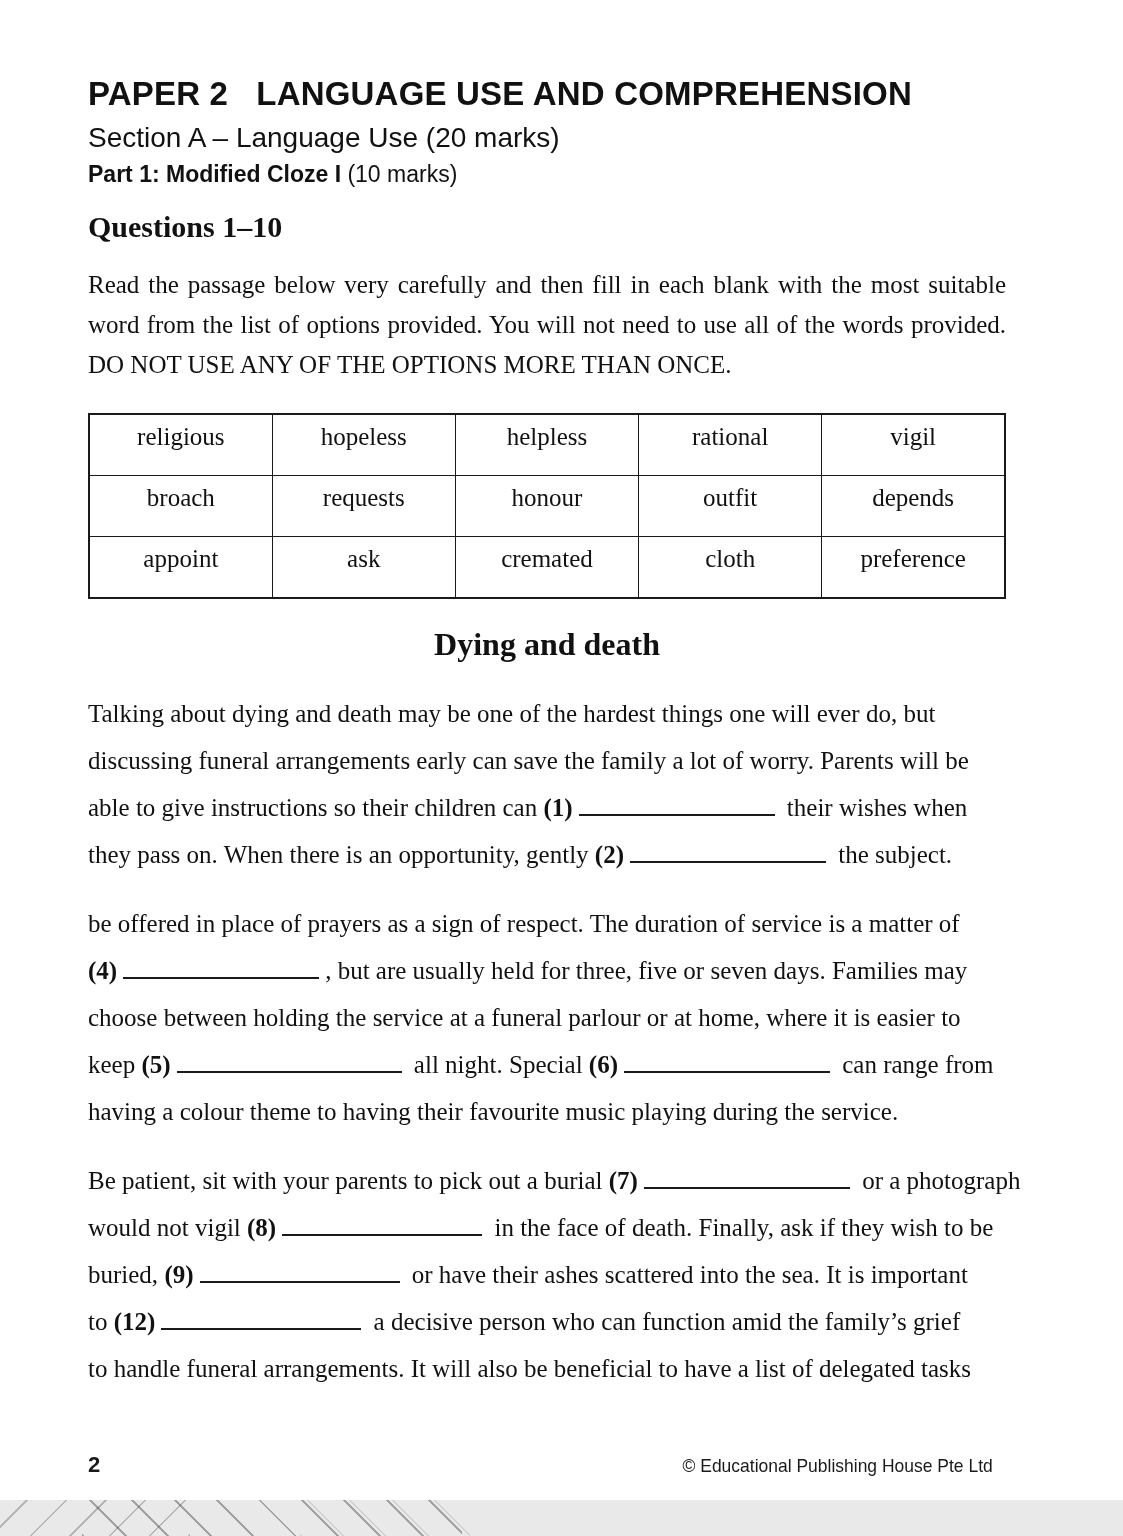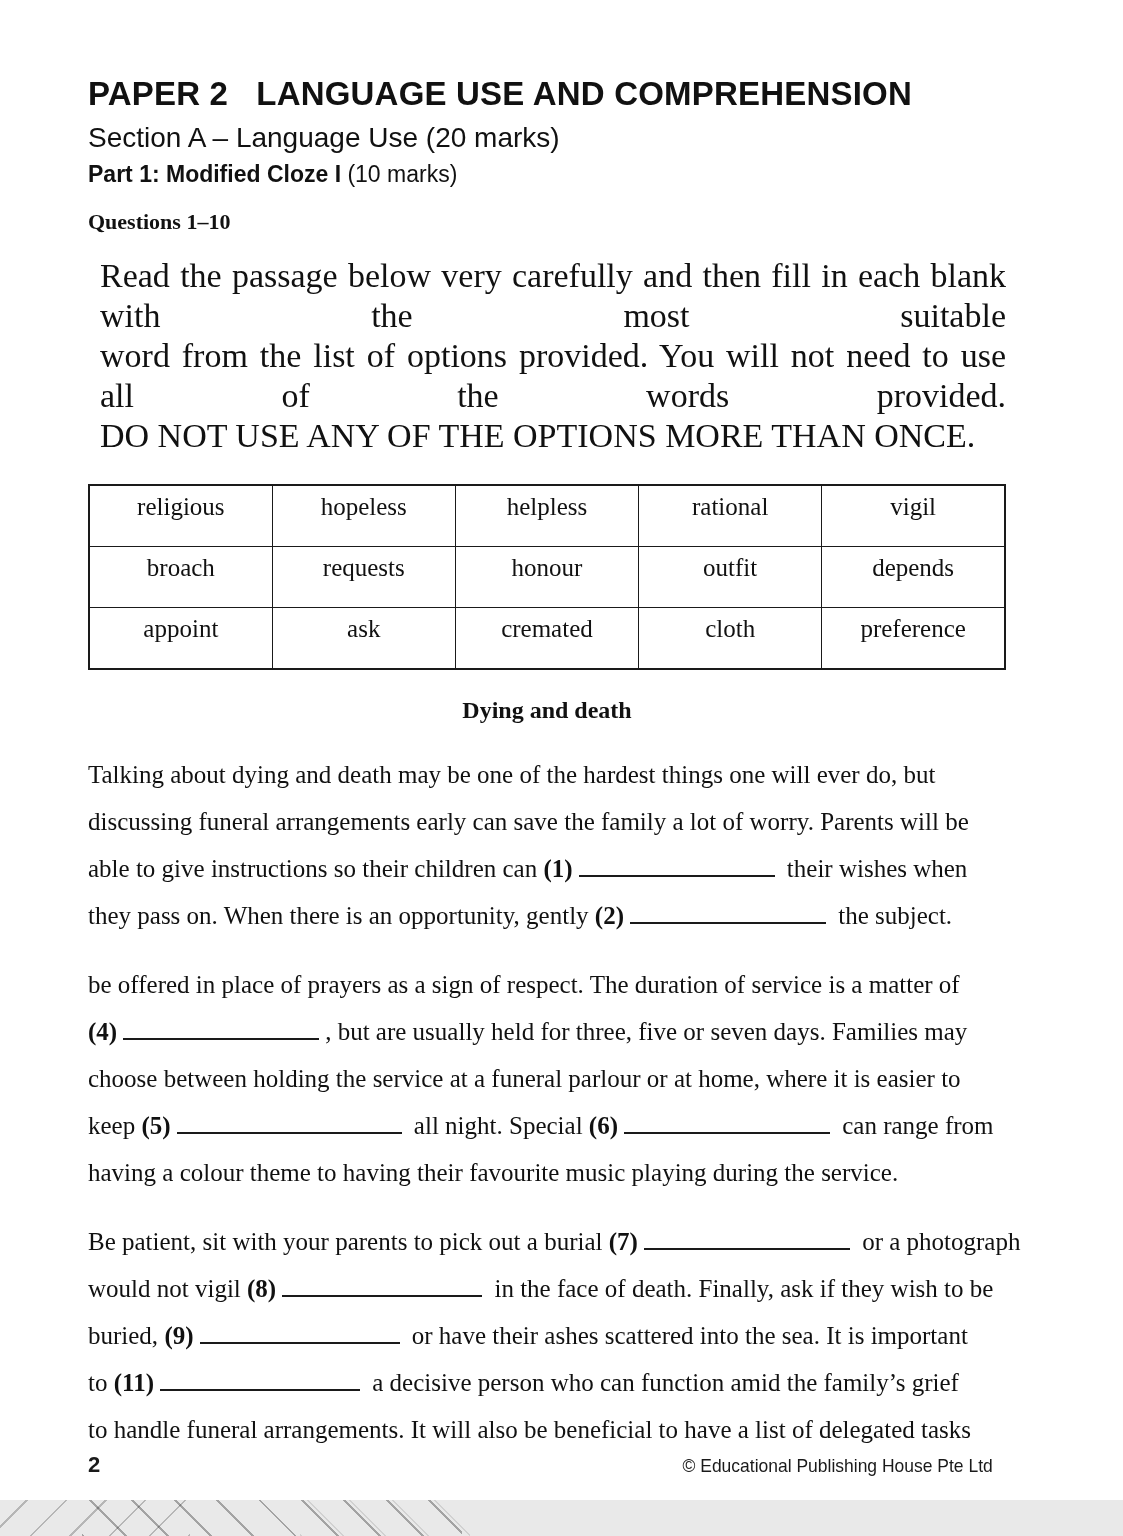--- a/index.html
+++ b/index.html
@@ -57,32 +57,32 @@
     font-size: 23px;
     line-height: 1.15;
     margin: 0 0 22px 0;
   }
   .hdr-part .b { font-weight: bold; }
   .hdr-part .n { font-weight: normal; }
 
   .hdr-questions {
     font-family: "Liberation Serif", "DejaVu Serif", serif;
     font-weight: bold;
-    font-size: 22px;
+    font-size: 30px;
     line-height: 1.2;
     margin: 0 0 20px 0;
   }
 
   
   .instructions {
-    font-size: 34px;
+    font-size: 25px;
     line-height: 40px;
     text-align: justify;
     text-justify: inter-word;
-    margin: 0 0 28px 12px;
+    margin: 0 0 28px 0;
   }
   .instructions .line { display: block; }
   .instructions .line.j {
     text-align: justify;
     text-align-last: justify;
   }
 
   
   .wordbank {
     width: 918px;
@@ -97,21 +97,21 @@
     font-size: 25px;
     padding: 6px 2px 24px 2px;
     height: 30px;
     line-height: 1.1;
   }
 
   
   .passage-title {
     text-align: center;
     font-weight: bold;
-    font-size: 24px;
+    font-size: 32px;
     margin: 0 0 26px 0;
     line-height: 1.2;
   }
 
   .para {
     font-size: 25px;
     line-height: 47px;
     margin: 0 0 22px 0;
   }
   .para:last-child { margin-bottom: 0; }
@@ -288,21 +288,21 @@
           <span class="seg">choose between holding the service at a funeral parlour or at home, where it is easier to</span>
         </span>
       <span class="ln"><span>keep </span><span class="num">(5)</span><span class="blank w5"></span><span> all night. Special </span><span class="num">(6)</span><span class="blank w6"></span><span> can range from</span></span>
       <span class="ln"><span>having a colour theme to having their favourite music playing during the service.</span></span>
     </p>
 
     <p class="para">
       <span class="ln"><span>Be patient, sit with your parents to pick out a burial </span><span class="num">(7)</span><span class="blank w7"></span><span> or a photograph</span></span>
       <span class="ln"><span>would not vigil </span><span class="num">(8)</span><span class="blank w8"></span><span> in the face of death. Finally, ask if they wish to be</span></span>
       <span class="ln"><span>buried, </span><span class="num">(9)</span><span class="blank w9"></span><span> or have their ashes scattered into the sea. It is important</span></span>
-      <span class="ln"><span>to </span><span class="num">(11)</span><span class="blank w10"></span><span> a decisive person who can function amid the family’s grief</span></span>
+      <span class="ln"><span>to </span><span class="num">(12)</span><span class="blank w10"></span><span> a decisive person who can function amid the family’s grief</span></span>
       <span class="ln just">
           <span class="seg">to handle funeral arrangements. It will also be beneficial to have a list of delegated tasks</span>
         </span>
     </p>
 
   </div>
 
   <div class="footer">
     <span class="footer-page">2</span>
     <span class="footer-copy">© Educational Publishing House Pte Ltd</span>

